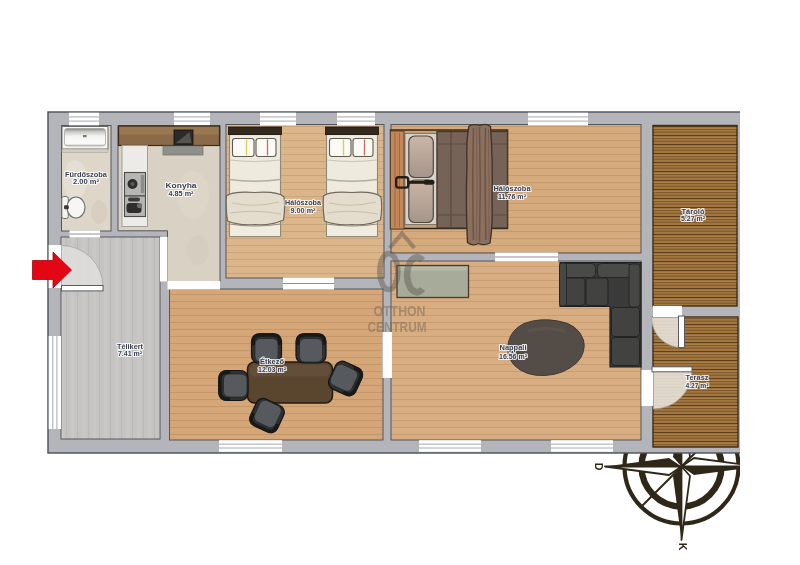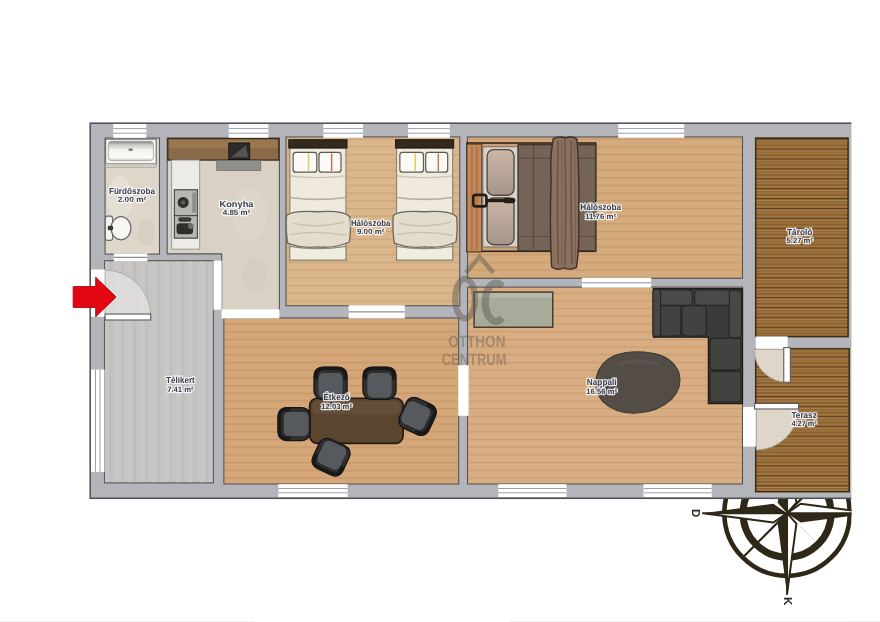--- a/index.html
+++ b/index.html
@@ -1,17 +1,17 @@
 <!DOCTYPE html>
 <html><head>
 <meta charset="utf-8">
 <style>
 html,body{margin:0;padding:0;background:#ffffff;}
 #stage{position:relative;width:740px;height:565px;background:#ffffff;overflow:hidden;
-font-family:"Liberation Sans", sans-serif;padding-left:34px;}
+font-family:"Liberation Sans", sans-serif;}
 svg{display:block;}
 </style>
 </head>
 <body>
 <div id="stage">
 <svg width="800" height="565" viewBox="0 0 800 565">
 <defs>
   <pattern id="phl" width="40" height="7" patternUnits="userSpaceOnUse">
     <rect width="40" height="7" fill="none"></rect>
     <line x1="0" y1="0.5" x2="40" y2="0.5" stroke="rgba(120,78,40,0.17)" stroke-width="1"></line>

